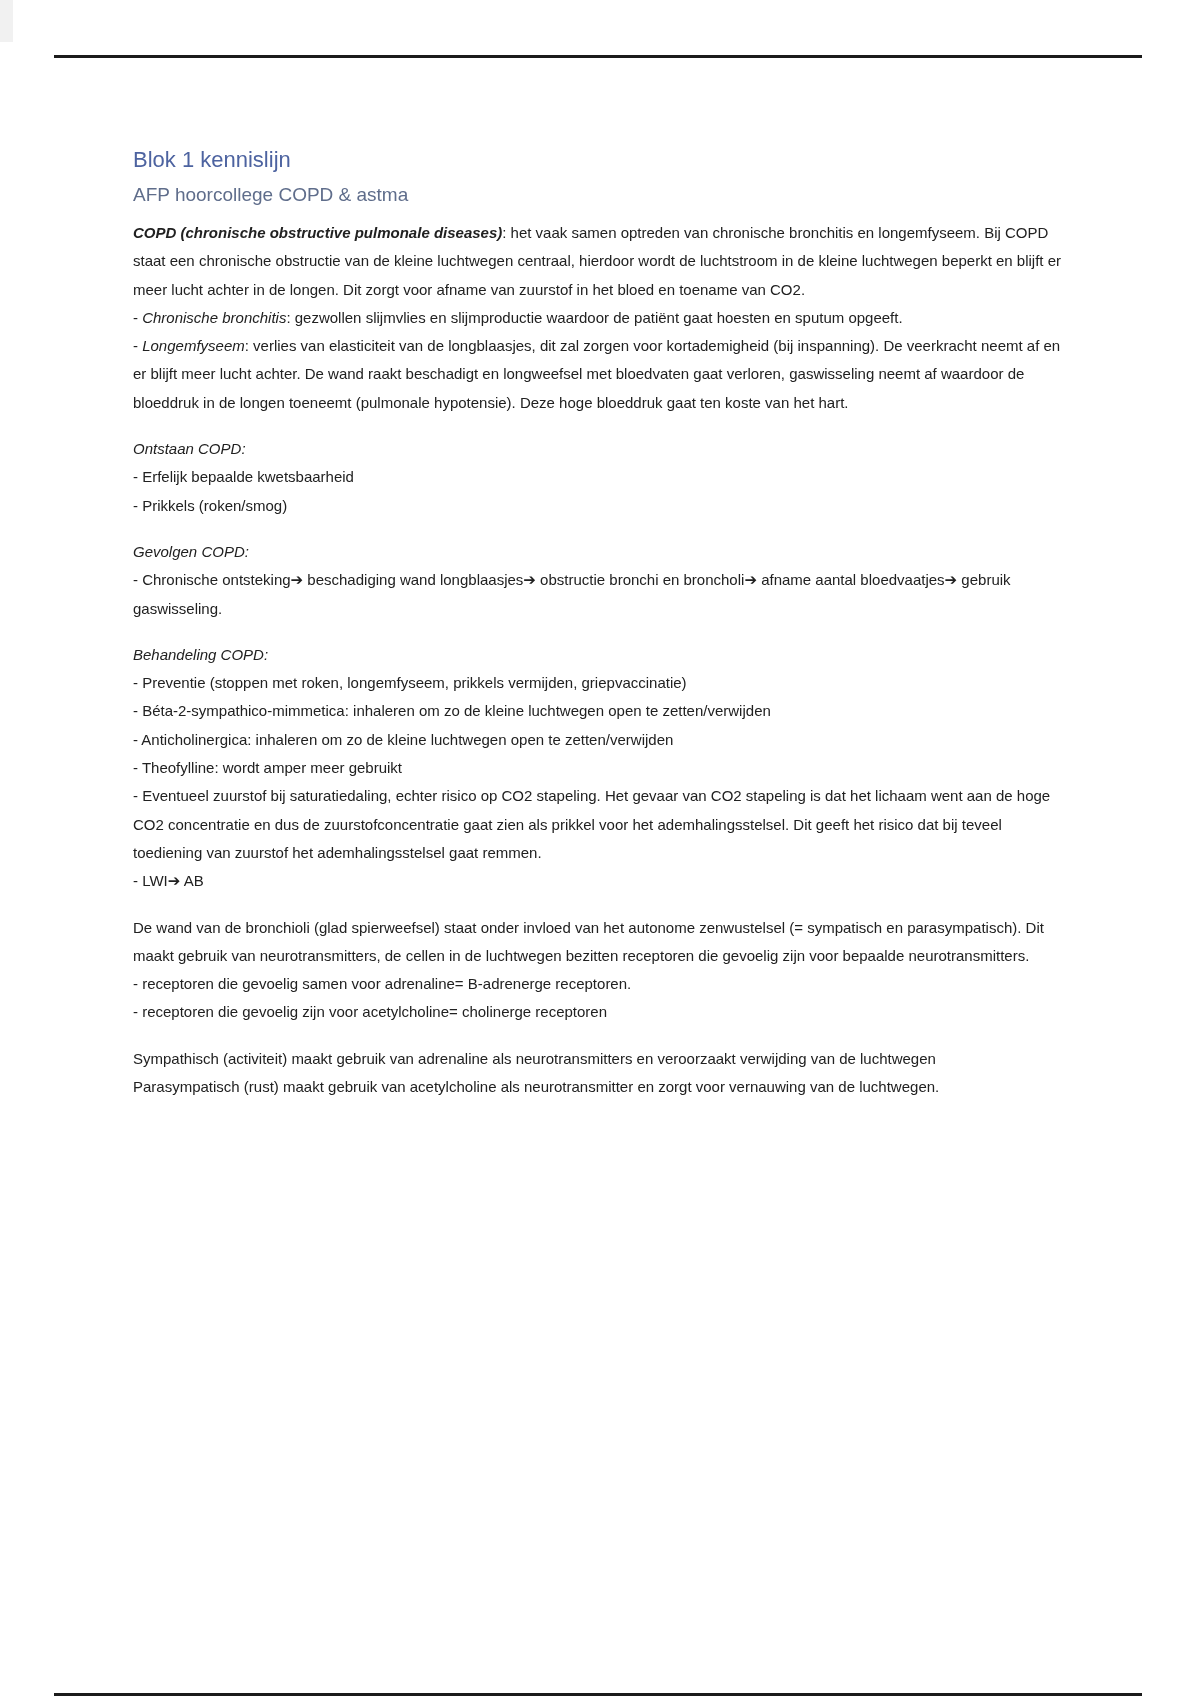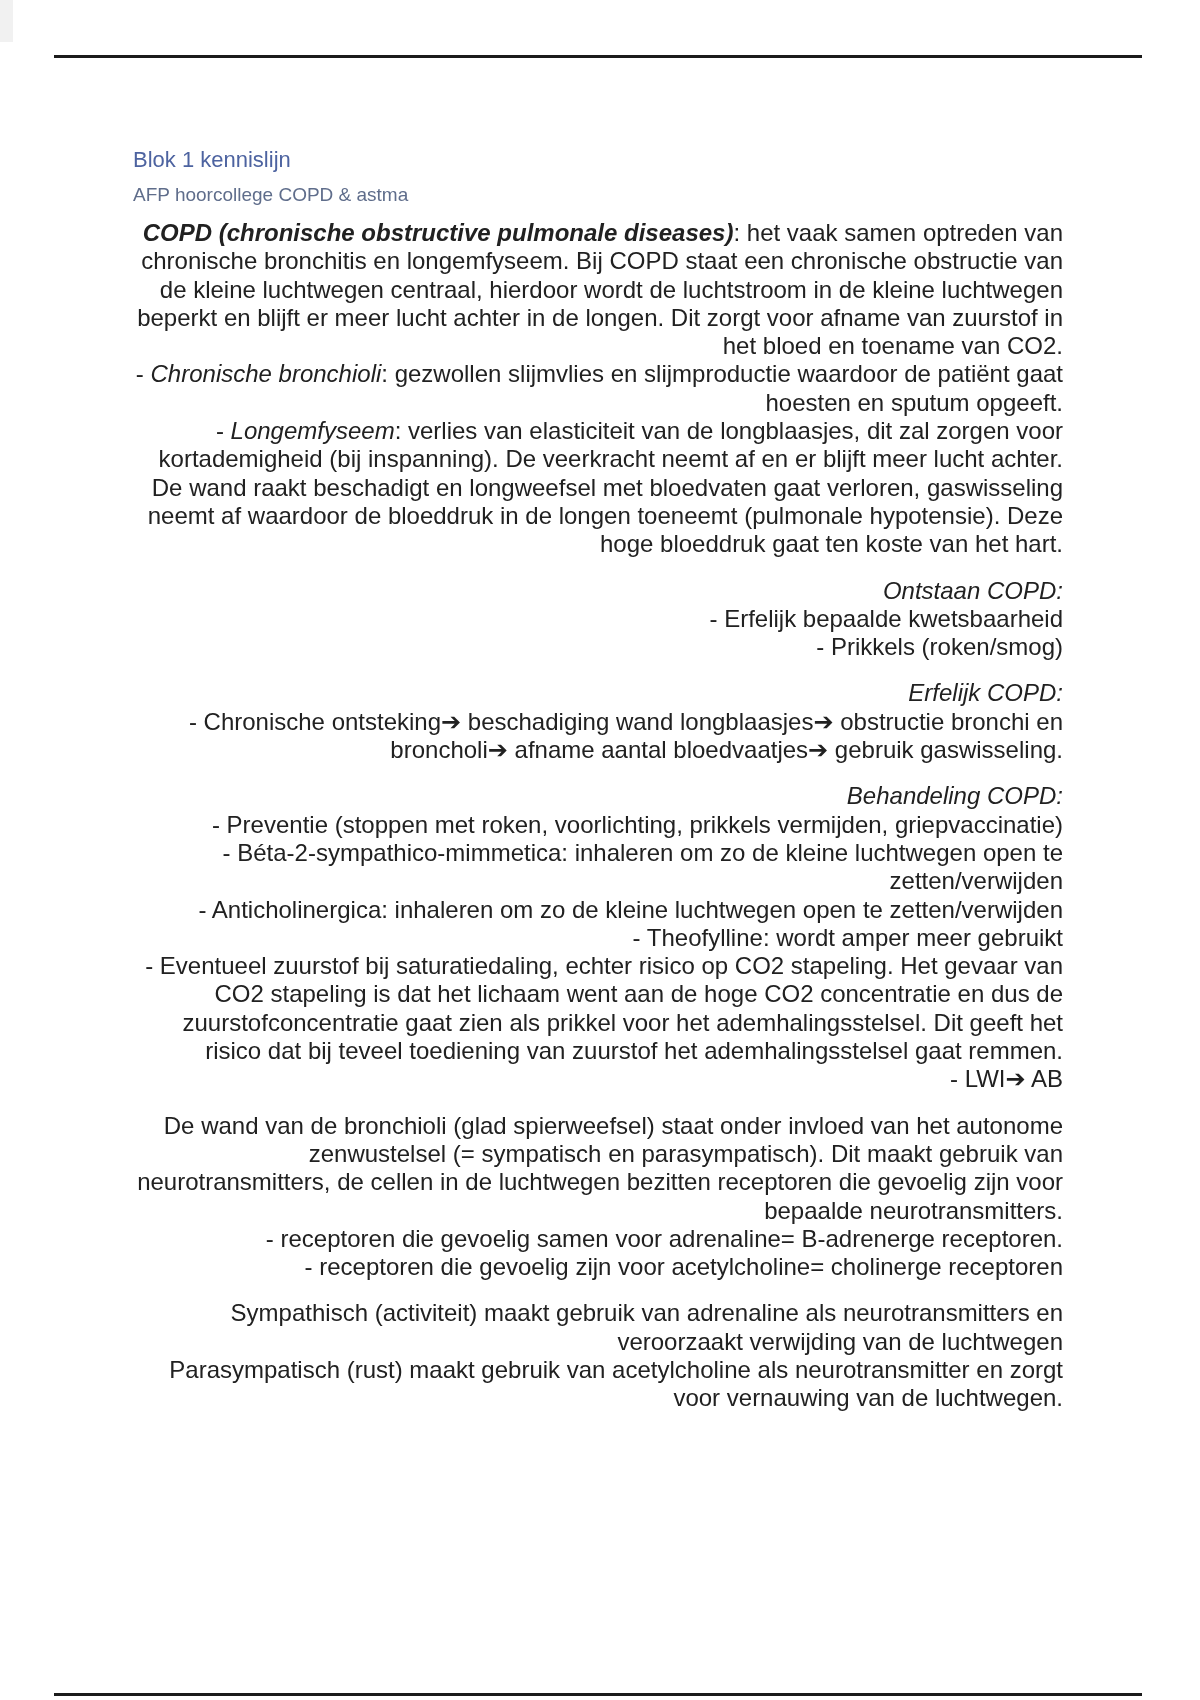--- a/index.html
+++ b/index.html
@@ -45,23 +45,22 @@
   }
   .h2 {
     margin: 4px 0 12px 0;
     font-size: 19px;
     line-height: 24px;
     font-weight: 400;
     color: #5f6d8b;
   }
   .doc-body {
     color: #212121;
-    font-size: 24px;
+    font-size: 15px;
     line-height: 28.3px;
-    text-align: right;
   }
   .para {
     margin: 0;
     padding: 0;
   }
   .gap { height: 18px; }
   .r-n { }
   .r-i { font-style: italic; }
   .r-bi { font-style: italic; font-weight: bold; }
   .r-a { font-family: "DejaVu Sans", sans-serif; }
@@ -71,32 +70,32 @@
 
 <div class="page">
   <div class="scan-artifact"></div>
   <div class="rule rule-top"></div>
 
   <div class="content">
     <h1 class="h1">Blok 1 kennislijn</h1>
     <h2 class="h2">AFP hoorcollege COPD &amp; astma</h2>
     <div class="doc-body">
         <p class="para"><span class="r-bi">COPD (chronische obstructive pulmonale diseases)</span><span class="r-n">: het vaak samen optreden van chronische bronchitis en longemfyseem. Bij COPD staat een chronische obstructie van de kleine luchtwegen centraal, hierdoor wordt de luchtstroom in de kleine luchtwegen beperkt en blijft er meer lucht achter in de longen. Dit zorgt voor afname van zuurstof in het bloed en toename van CO2.</span></p>
-        <p class="para"><span class="r-n">- </span><span class="r-i">Chronische bronchioli</span><span class="r-n">: gezwollen slijmvlies en slijmproductie waardoor de patiënt gaat hoesten en sputum opgeeft.</span></p>
+        <p class="para"><span class="r-n">- </span><span class="r-i">Chronische bronchitis</span><span class="r-n">: gezwollen slijmvlies en slijmproductie waardoor de patiënt gaat hoesten en sputum opgeeft.</span></p>
         <p class="para"><span class="r-n">- </span><span class="r-i">Longemfyseem</span><span class="r-n">: verlies van elasticiteit van de longblaasjes, dit zal zorgen voor kortademigheid (bij inspanning). De veerkracht neemt af en er blijft meer lucht achter. De wand raakt beschadigt en longweefsel met bloedvaten gaat verloren, gaswisseling neemt af waardoor de bloeddruk in de longen toeneemt (pulmonale hypotensie). Deze hoge bloeddruk gaat ten koste van het hart.</span></p>
         <div class="gap"></div>
         <p class="para"><span class="r-i">Ontstaan COPD:</span></p>
         <p class="para"><span class="r-n">- Erfelijk bepaalde kwetsbaarheid</span></p>
         <p class="para"><span class="r-n">- Prikkels (roken/smog)</span></p>
         <div class="gap"></div>
-        <p class="para"><span class="r-i">Erfelijk COPD:</span></p>
+        <p class="para"><span class="r-i">Gevolgen COPD:</span></p>
         <p class="para"><span class="r-n">- Chronische ontsteking</span><span class="r-a">➔</span><span class="r-n"> beschadiging wand longblaasjes</span><span class="r-a">➔</span><span class="r-n"> obstructie bronchi en broncholi</span><span class="r-a">➔</span><span class="r-n"> afname aantal bloedvaatjes</span><span class="r-a">➔</span><span class="r-n"> gebruik gaswisseling.</span></p>
         <div class="gap"></div>
         <p class="para"><span class="r-i">Behandeling COPD:</span></p>
-        <p class="para"><span class="r-n">- Preventie (stoppen met roken, voorlichting, prikkels vermijden, griepvaccinatie)</span></p>
+        <p class="para"><span class="r-n">- Preventie (stoppen met roken, longemfyseem, prikkels vermijden, griepvaccinatie)</span></p>
         <p class="para"><span class="r-n">- Béta-2-sympathico-mimmetica: inhaleren om zo de kleine luchtwegen open te zetten/verwijden</span></p>
         <p class="para"><span class="r-n">- Anticholinergica: inhaleren om zo de kleine luchtwegen open te zetten/verwijden</span></p>
         <p class="para"><span class="r-n">- Theofylline: wordt amper meer gebruikt</span></p>
         <p class="para"><span class="r-n">- Eventueel zuurstof bij saturatiedaling, echter risico op CO2 stapeling. Het gevaar van CO2 stapeling is dat het lichaam went aan de hoge CO2 concentratie en dus de zuurstofconcentratie gaat zien als prikkel voor het ademhalingsstelsel. Dit geeft het risico dat bij teveel toediening van zuurstof het ademhalingsstelsel gaat remmen.</span></p>
         <p class="para"><span class="r-n">- LWI</span><span class="r-a">➔</span><span class="r-n"> AB</span></p>
         <div class="gap"></div>
         <p class="para"><span class="r-n">De wand van de bronchioli (glad spierweefsel) staat onder invloed van het autonome zenwustelsel (= sympatisch en parasympatisch). Dit maakt gebruik van neurotransmitters, de cellen in de luchtwegen bezitten receptoren die gevoelig zijn voor bepaalde neurotransmitters.</span></p>
         <p class="para"><span class="r-n">- receptoren die gevoelig samen voor adrenaline= B-adrenerge receptoren.</span></p>
         <p class="para"><span class="r-n">- receptoren die gevoelig zijn voor acetylcholine= cholinerge receptoren</span></p>
         <div class="gap"></div>

